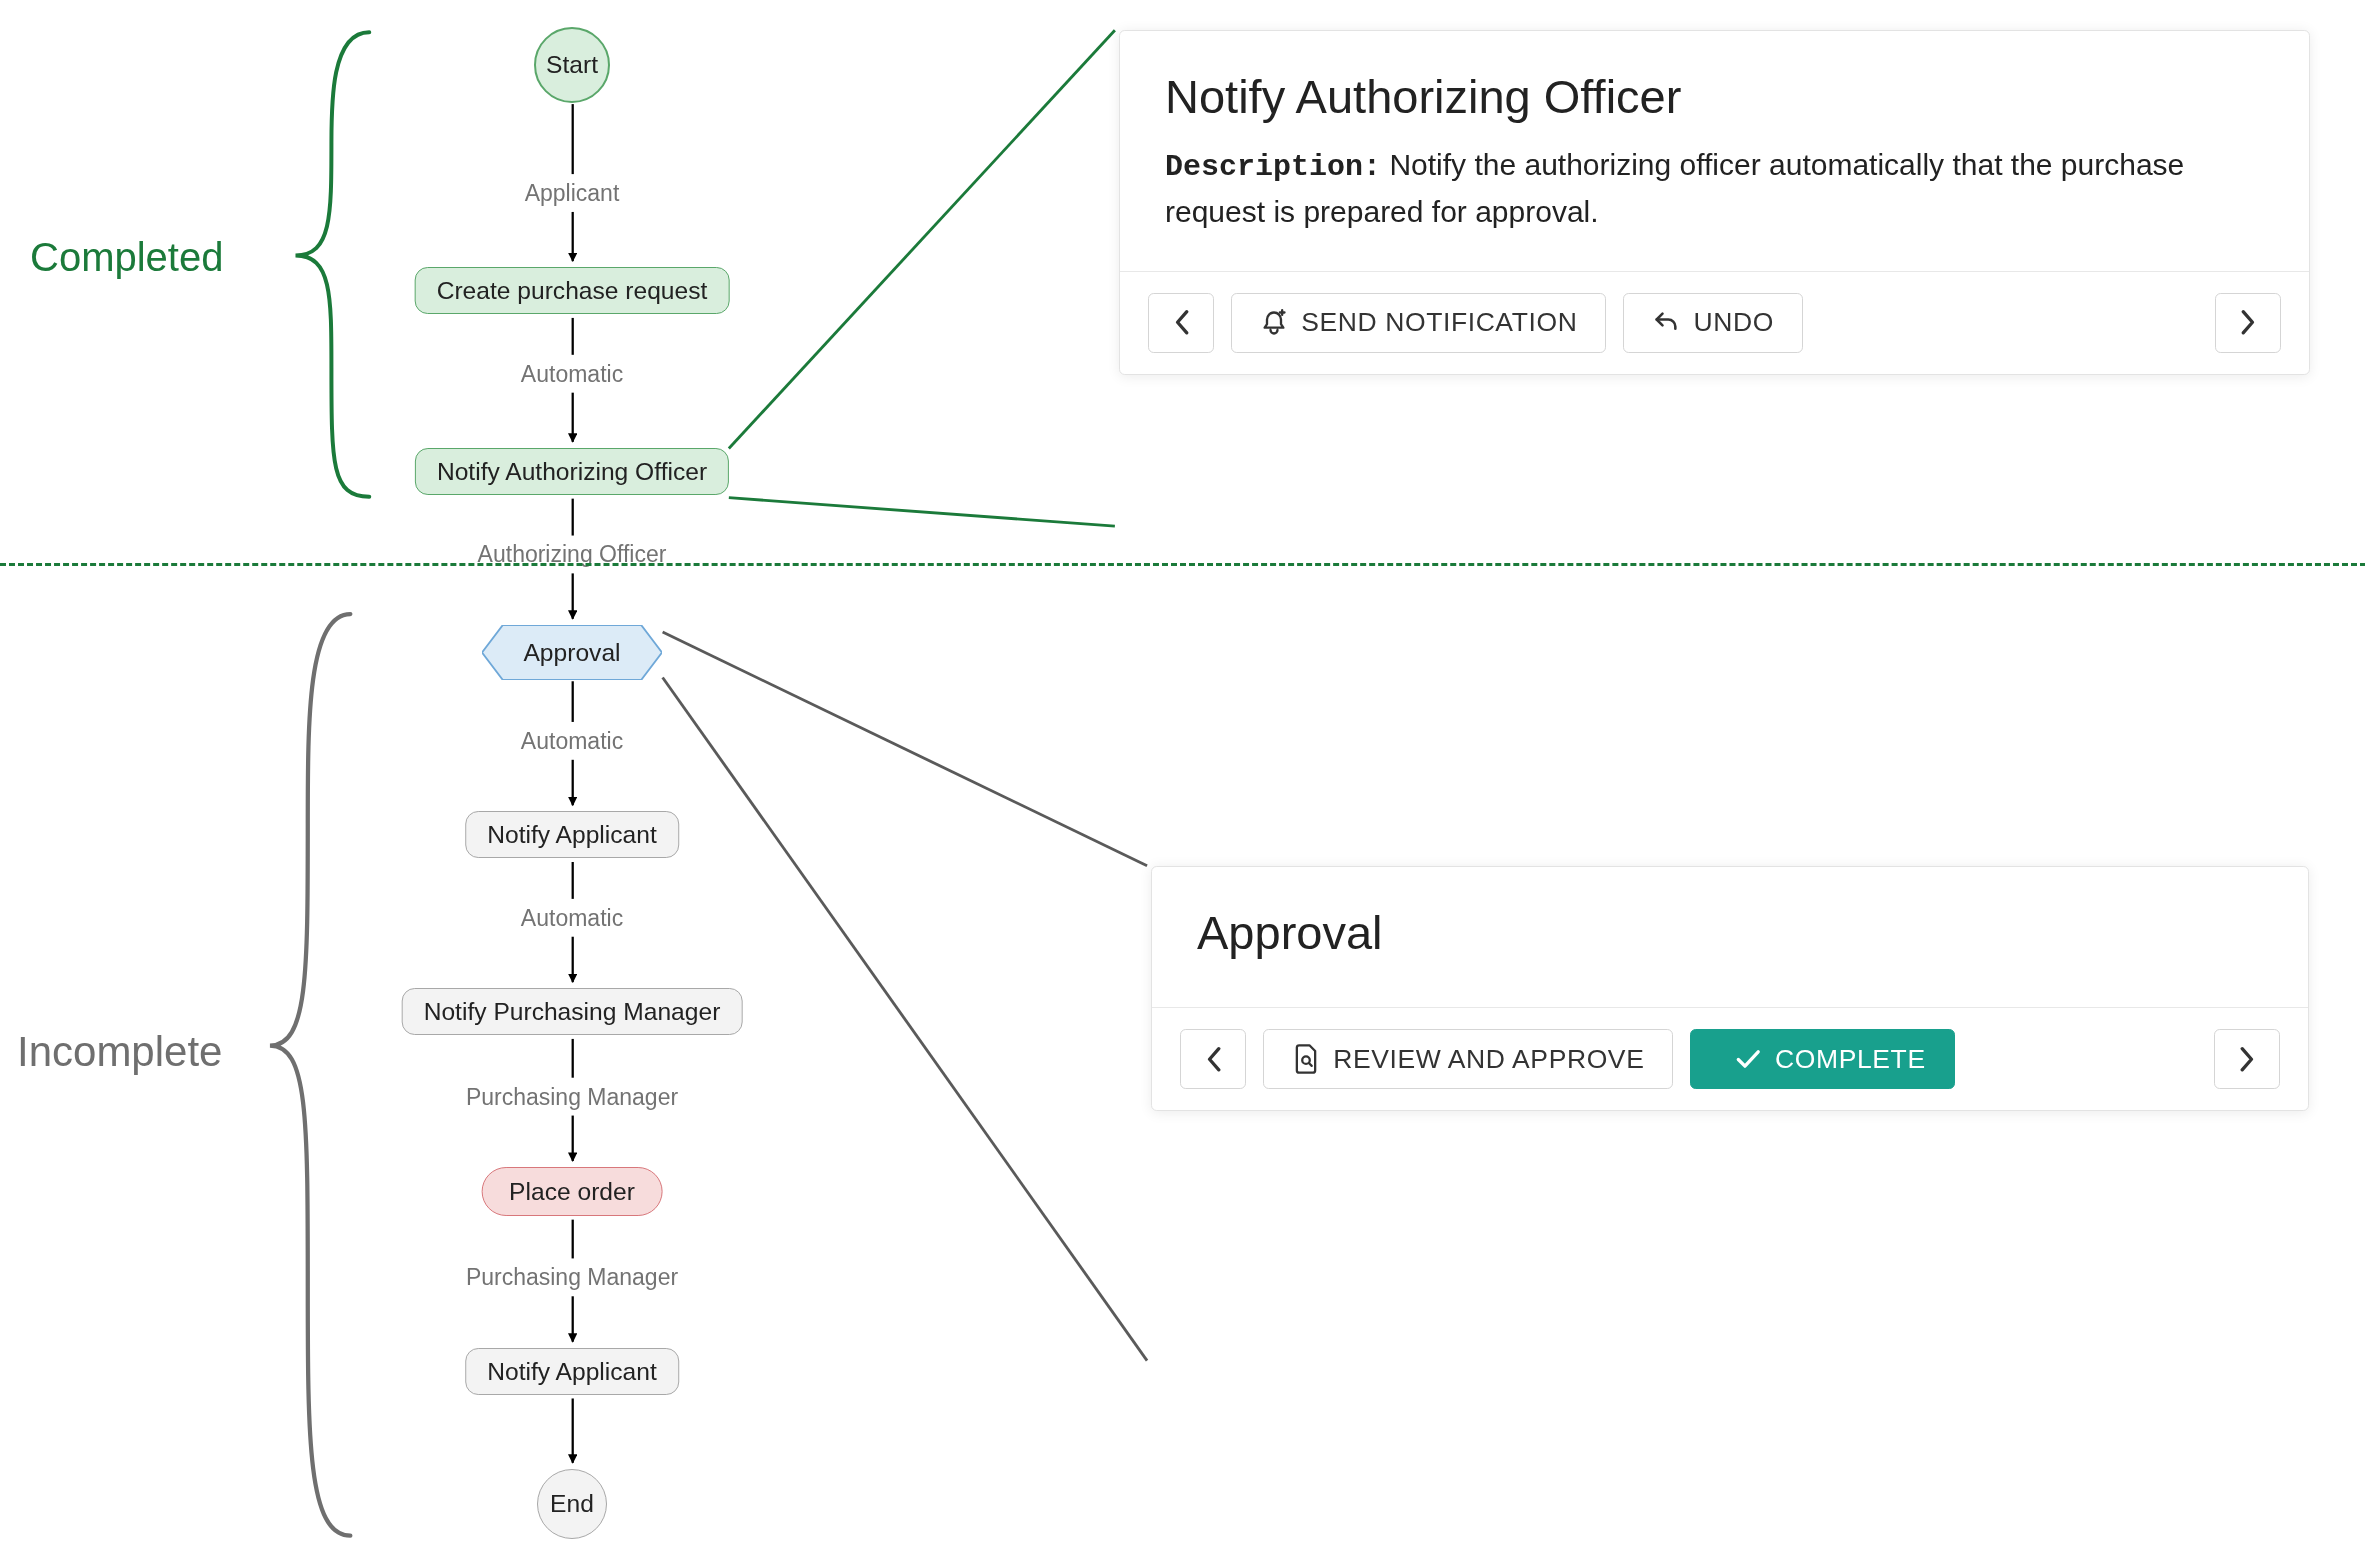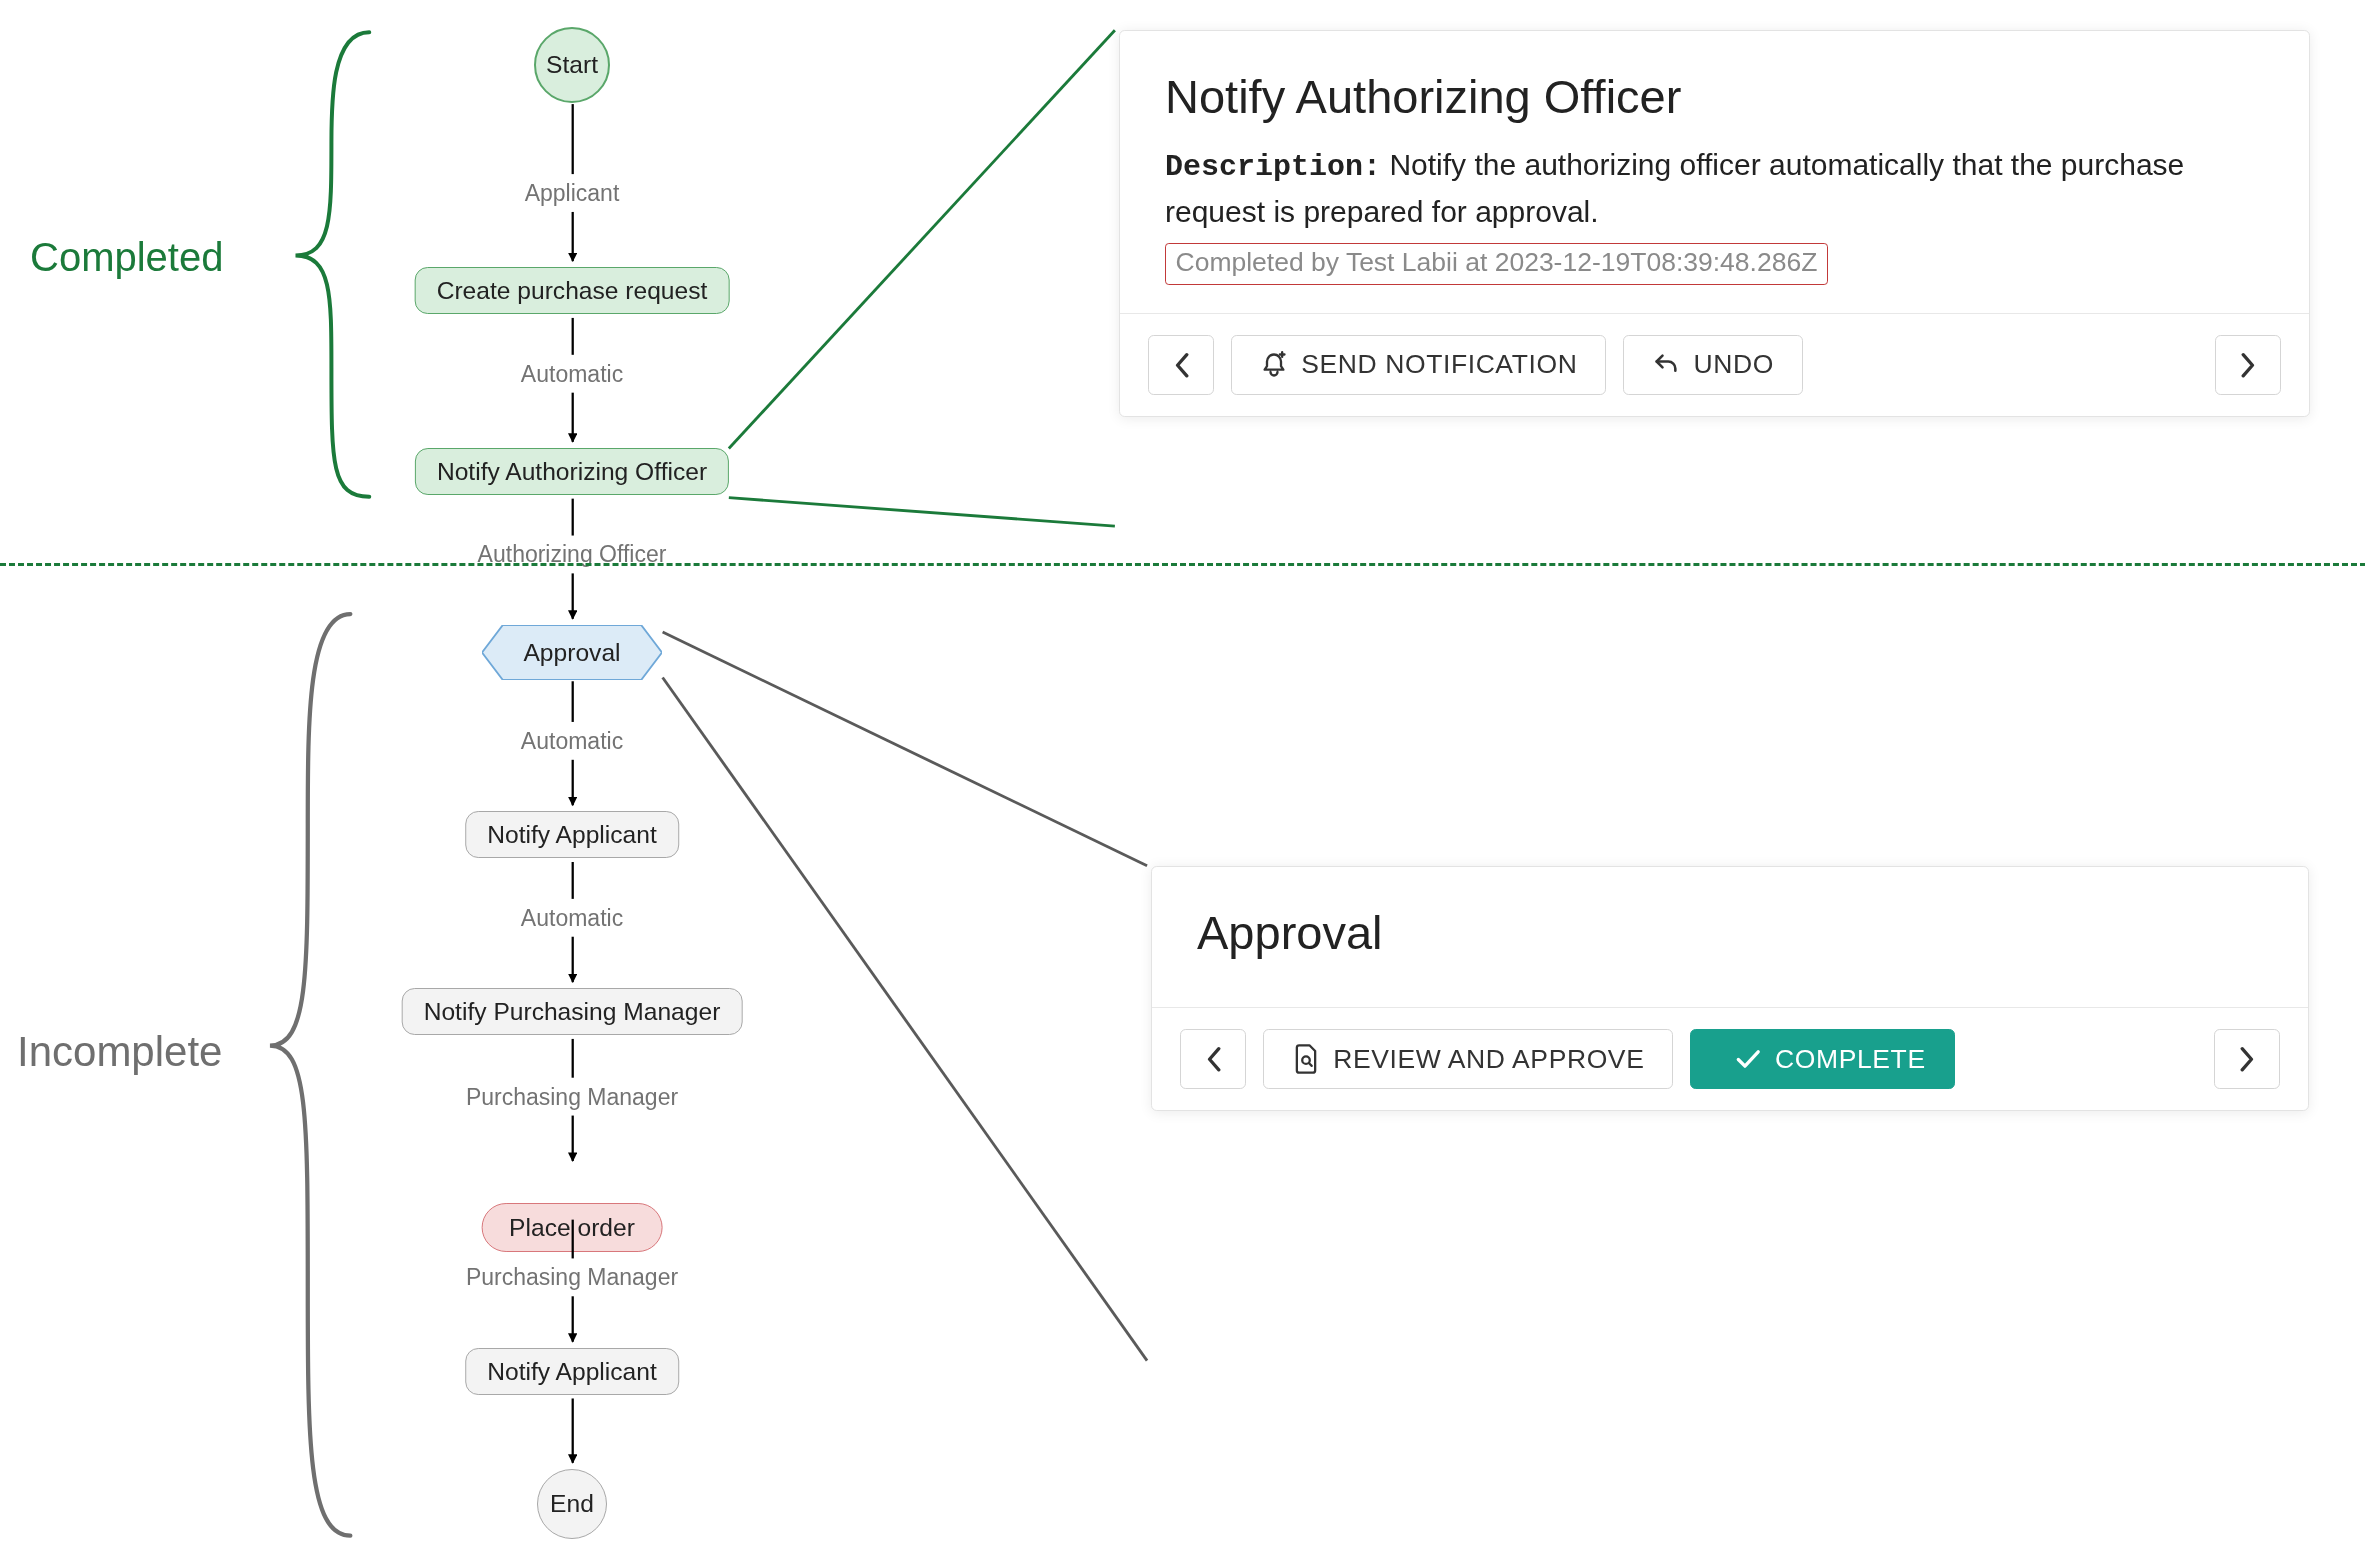--- a/index.html
+++ b/index.html
@@ -73,21 +73,20 @@
     padding: 0;
     display:flex; align-items:center; justify-content:center;
     border-color: var(--grey-border);
     background: var(--grey-fill);
   }
   .flow-node.pill {
     border-radius: 945px;
     padding: 9.5px 26.5px;
     border-color: var(--red-border);
     background: var(--red-fill);
-    margin-top: 36px;
   }
   .flow-node.hex {
     border: none;
     background: none;
     padding: 0;
     display: flex; align-items:center; justify-content:center;
   }
   .flow-node.hex svg { display:block; }
   .hex-label {
     position:absolute;
@@ -298,21 +297,20 @@
   <line x1="700" y1="716" x2="1212" y2="1438" stroke="#5a5a5a" stroke-width="3"></line>
 </svg>
 
 <div class="panel" style="left:1119px; top:30px; width:1191px">
   <div class="panel-body">
     <h2>Notify Authorizing Officer</h2>
     <div class="desc">
       <b>Description:</b>
       <span>Notify the authorizing officer automatically that the purchase request is prepared for approval.</span>
     </div>
-    <div class="completion">Completed by Test Labii at 2023-12-19T08:39:48.286Z</div>
   </div>
   <div class="panel-footer">
     <button class="btn icon-only">
       <svg width="19" height="26.5" viewBox="0 0 12 20">
           <path d="M10 2 L3 10 L10 18" fill="none" stroke="#333" stroke-width="2.5" stroke-linecap="round" stroke-linejoin="round"></path>
         </svg>
     </button>
     <button class="btn">
       <svg width="28" height="28" viewBox="0 0 24 24">
           <path d="M12 3a6 6 0 0 0-6 6v4l-2 3h16l-2-3V9a6 6 0 0 0-6-6z M9 18a3 3 0 0 0 6 0" fill="none" stroke="#333" stroke-width="2" stroke-linecap="round" stroke-linejoin="round"></path>

